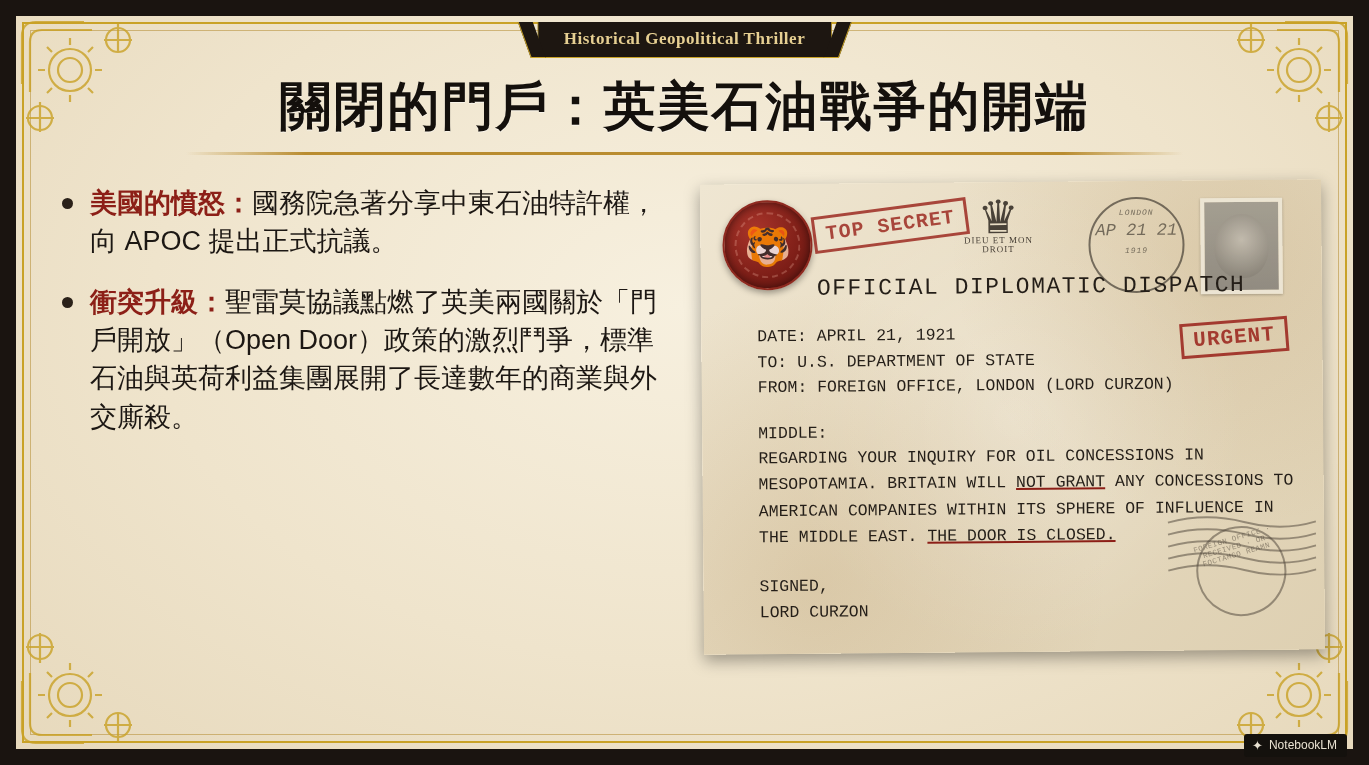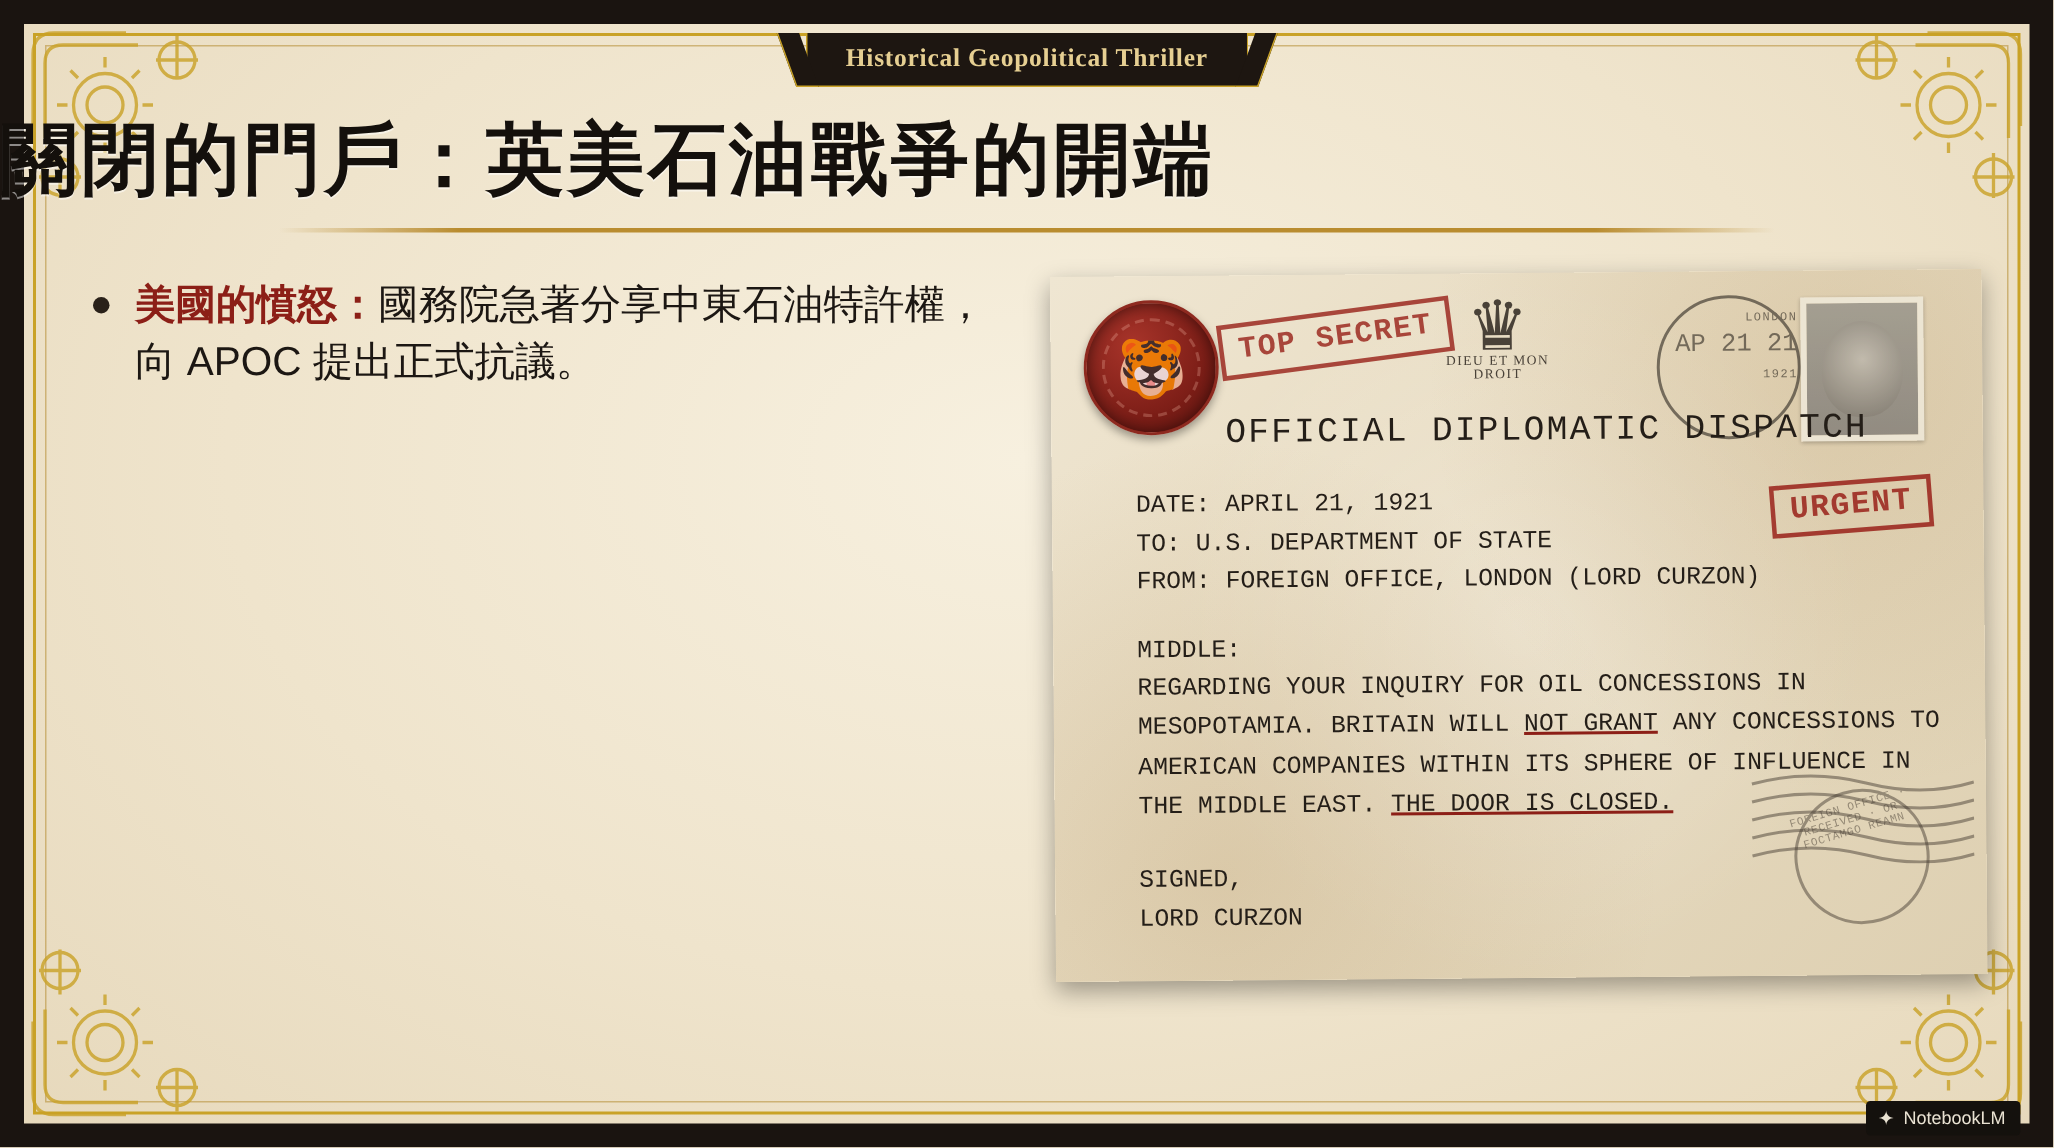--- a/index.html
+++ b/index.html
@@ -60,21 +60,21 @@
   .badge:before,.badge:after{
     content:"";position:absolute;top:0;width:14px;height:100%;
     background:#1d1611;
   }
   .badge:before{left:-14px;transform:skewX(20deg);border-left:1px solid #c9a227;border-bottom:1px solid #c9a227;}
   .badge:after{right:-14px;transform:skewX(-20deg);border-right:1px solid #c9a227;border-bottom:1px solid #c9a227;}
 
   
   .title{
     position:absolute;top:72px;left:0;right:0;
-    text-align:left;
+    text-align:center;
     font-family:"Liberation Serif", serif;
     font-weight:bold;
     font-size:52px;
     color:#14100c;
     letter-spacing:2px;
     text-shadow:0 1px 0 rgba(255,255,255,.5);
   }
   .title-rule{
     position:absolute;top:152px;left:186px;width:997px;height:3px;
     background:linear-gradient(to right,rgba(180,140,50,0),#b98c2f 12%,#b98c2f 88%,rgba(180,140,50,0));
@@ -150,24 +150,25 @@
     letter-spacing:1px;
     padding:4px 10px;
     opacity:.85;
   }
   .crest{
     position:absolute;left:255px;top:12px;width:86px;text-align:center;
     color:#2e2720;font-size:46px;line-height:1;opacity:.85;
   }
   .crest .sub{font-size:9px;letter-spacing:1px;font-family:"Liberation Serif",serif;display:block;margin-top:-4px;text-align:center;}
   .postmark{
-    position:absolute;left:404px;top:16px;width:92px;height:92px;border-radius:50%;
+    position:absolute;left:388px;top:16px;width:92px;height:92px;border-radius:50%;
     border:2px solid #3a342b;opacity:.65;
     color:#3a342b;font-family:"Liberation Mono",monospace;font-size:8px;
-    text-align:right;
+    text-align:center;
+    font-style:italic;
   }
   .postmark .pm-top{margin-top:9px;letter-spacing:1px;}
   .postmark .pm-mid{margin-top:4px;font-size:17px;line-height:1.15;}
   .postmark .pm-bot{margin-top:5px;letter-spacing:1px;}
   .stamp{
     position:absolute;left:500px;top:18px;width:74px;height:88px;
     background:linear-gradient(#9a968c,#85817a);
     border:4px solid #efe9da;
     box-shadow:0 1px 3px rgba(0,0,0,.3);
     opacity:.85;
@@ -306,20 +307,23 @@
   <div class="title">關閉的門戶：英美石油戰爭的開端</div>
   <div class="title-rule"></div>
 
   <div class="body">
 
     <div class="col-left">
       <ul class="bullets">
         <li>
           <span class="kw">美國的憤怒</span><span class="kw">：</span><span>國務院急著分享中東石油特許權，向 APOC 提出正式抗議。</span>
         </li>
+        <li>
+          <span class="kw">衝突升級</span><span class="kw">：</span><span>聖雷莫協議點燃了英美兩國關於「門戶開放」（Open Door）政策的激烈鬥爭，標準石油與英荷利益集團展開了長達數年的商業與外交廝殺。</span>
+        </li>
       </ul>
     </div>
 
     <div class="col-right">
 
       <div class="doc">
         <div class="doc-texture"></div>
 
         <div class="wax">
           <div class="wax-lion">🐯</div>
@@ -329,21 +333,21 @@
 
         <div class="crest">
           ♛
           <span class="sub">DIEU ET MON DROIT</span>
         </div>
 
         <div class="postmark">
           <div class="pm-top">LONDON</div>
           <div class="pm-mid">AP 21
 21</div>
-          <div class="pm-bot">1921</div>
+          <div class="pm-bot">1919</div>
         </div>
 
         <div class="stamp"></div>
 
         <div class="doc-head">OFFICIAL DIPLOMATIC DISPATCH</div>
 
         <div class="doc-meta">DATE: APRIL 21, 1921
 TO: U.S. DEPARTMENT OF STATE
 FROM: FOREIGN OFFICE, LONDON (LORD CURZON)</div>
 

